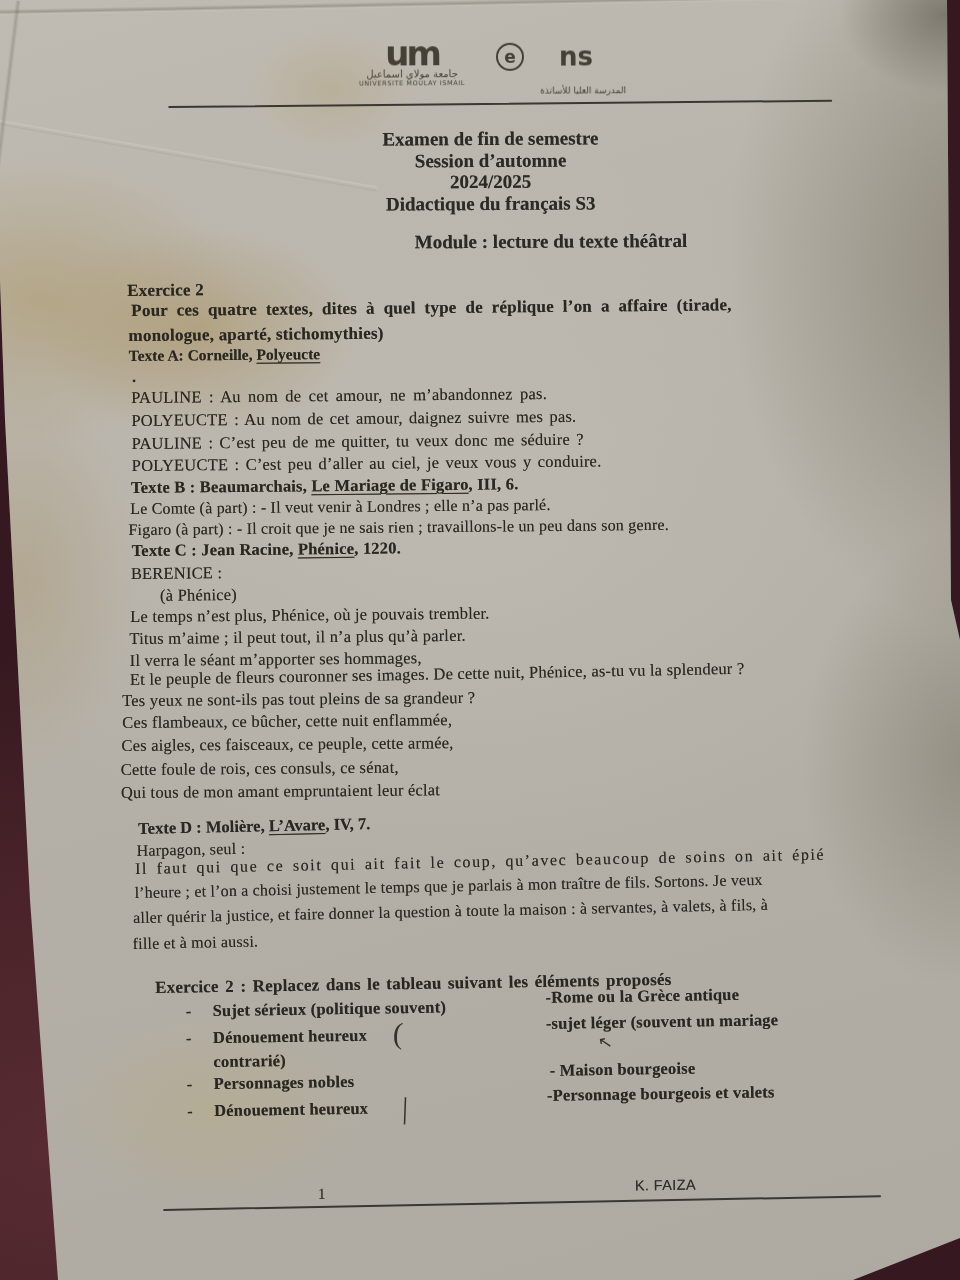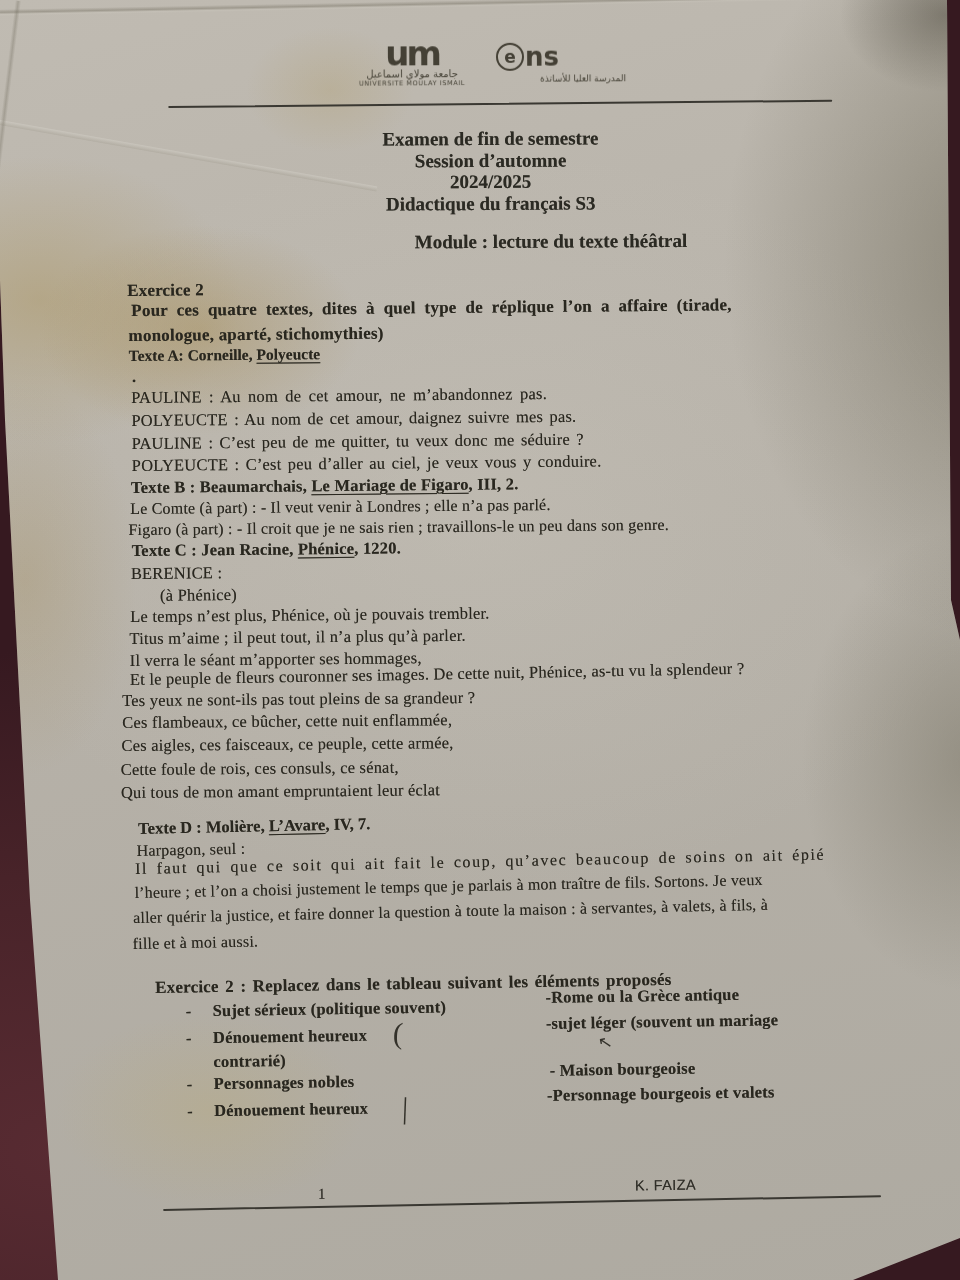--- a/index.html
+++ b/index.html
@@ -36,22 +36,22 @@
   .titles .tl{font:bold 19px/21.5px "Liberation Serif", serif;color:#2b2a23;text-shadow:0 0 .5px rgba(43,42,35,.55);}
   .module{margin-top:17px;transform:translateX(60px);}
   .um{position:absolute;left:352px;top:38px;width:120px;text-align:center;color:#444035;filter:blur(.35px);}
   .um .glyph{font:bold 34px/30px "DejaVu Sans", sans-serif;letter-spacing:-3px;}
   .um .ar{font:10px/11px "DejaVu Sans", sans-serif;direction:rtl;}
   .um .cap{font:6.5px/9px "DejaVu Sans", sans-serif;letter-spacing:.6px;}
   .ens{position:absolute;left:496px;top:42px;width:130px;color:#444035;filter:blur(.35px);}
   .ens .row{display:flex;align-items:center;gap:1px;}
   .ens .e{display:inline-flex;width:24px;height:24px;border:2.5px solid #444035;border-radius:50%;
      align-items:center;justify-content:center;font:bold 17px "DejaVu Sans", sans-serif;}
-  .ens .ns{font:bold 26px "DejaVu Sans", sans-serif;letter-spacing:0;}
-  .ens .ar{font:9px/12px "DejaVu Sans", sans-serif;direction:rtl;margin-top:1px;}
+  .ens .ns{font:bold 26px "DejaVu Sans", sans-serif;letter-spacing:0;margin-left:34px;}
+  .ens .ar{font:9px/12px "DejaVu Sans", sans-serif;direction:rtl;margin-top:13px;}
   .hand{position:absolute;font:22px "Liberation Serif", serif;color:#33312a;}
   .footer-name{font:14.5px "Liberation Sans", sans-serif;color:#2f2e28;letter-spacing:.4px;text-align:center;}
   .pagenum{font:15px "Liberation Serif", serif;color:#32302a;}
 </style>
 </head>
 <body>
 
 <div class="stage">
   <div class="paper">
     <div class="crease d1"></div>
@@ -84,21 +84,21 @@
     <div class="g" style="top:278px;height:420px;transform:rotate(-0.55deg);transform-origin:130px 0;">
       <div class="ln b" style="left:127px;top:3px;font-size:17px;">Exercice 2</div>
       <div class="ln b" style="left:131px;top:23px;font-size:17px;word-spacing:4.5px;">Pour ces quatre textes, dites à quel type de réplique l’on a affaire (tirade,</div>
       <div class="ln b" style="left:128px;top:48px;font-size:17px;">monologue, aparté, stichomythies)</div>
       <div class="ln b" style="left:128px;top:69px;font-size:15.5px;letter-spacing:0;"><span>Texte A: Corneille, </span><span class="u">Polyeucte</span></div>
       <div class="ln b" style="left:131px;top:90px;">.</div>
       <div class="ln" style="left:130px;top:111px;word-spacing:3px;">PAULINE : Au nom de cet amour, ne m’abandonnez pas.</div>
       <div class="ln" style="left:130px;top:134px;word-spacing:2px;">POLYEUCTE : Au nom de cet amour, daignez suivre mes pas.</div>
       <div class="ln" style="left:130px;top:157px;word-spacing:2px;">PAULINE : C’est peu de me quitter, tu veux donc me séduire ?</div>
       <div class="ln" style="left:130px;top:179px;word-spacing:2px;">POLYEUCTE : C’est peu d’aller au ciel, je veux vous y conduire.</div>
-      <div class="ln b" style="left:129px;top:201px;"><span>Texte B : Beaumarchais, </span><span class="u">Le Mariage de Figaro</span><span>, III, 2.</span></div>
+      <div class="ln b" style="left:129px;top:201px;"><span>Texte B : Beaumarchais, </span><span class="u">Le Mariage de Figaro</span><span>, III, 6.</span></div>
       <div class="ln" style="left:128px;top:222px;font-size:16px;">Le Comte (à part) : - Il veut venir à Londres ; elle n’a pas parlé.</div>
       <div class="ln" style="left:126px;top:243px;font-size:16px;">Figaro (à part) : - Il croit que je ne sais rien ; travaillons-le un peu dans son genre.</div>
       <div class="ln b" style="left:129px;top:264px;"><span>Texte C : Jean Racine, </span><span class="u">Phénice</span><span>, 1220.</span></div>
       <div class="ln" style="left:128px;top:287px;">BERENICE :</div>
       <div class="ln" style="left:127px;top:309px;margin-left:30px;">(à Phénice)</div>
       <div class="ln" style="left:127px;top:330px;">Le temps n’est plus, Phénice, où je pouvais trembler.</div>
       <div class="ln" style="left:126px;top:352px;">Titus m’aime ; il peut tout, il n’a plus qu’à parler.</div>
       <div class="ln" style="left:126px;top:374px;">Il verra le séant m’apporter ses hommages,</div>
       <div class="ln" style="left:126px;top:393px;transform:rotate(-0.5deg);transform-origin:0 0;">Et le peuple de fleurs couronner ses images. De cette nuit, Phénice, as-tu vu la splendeur ?</div>
     </div>

